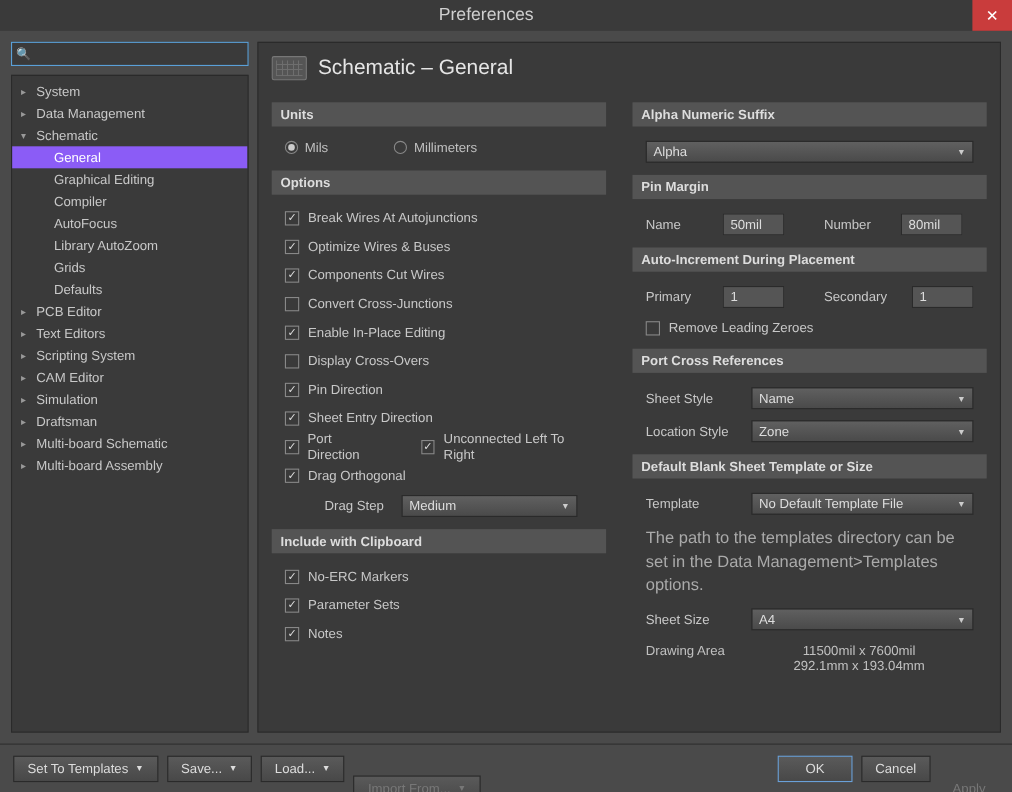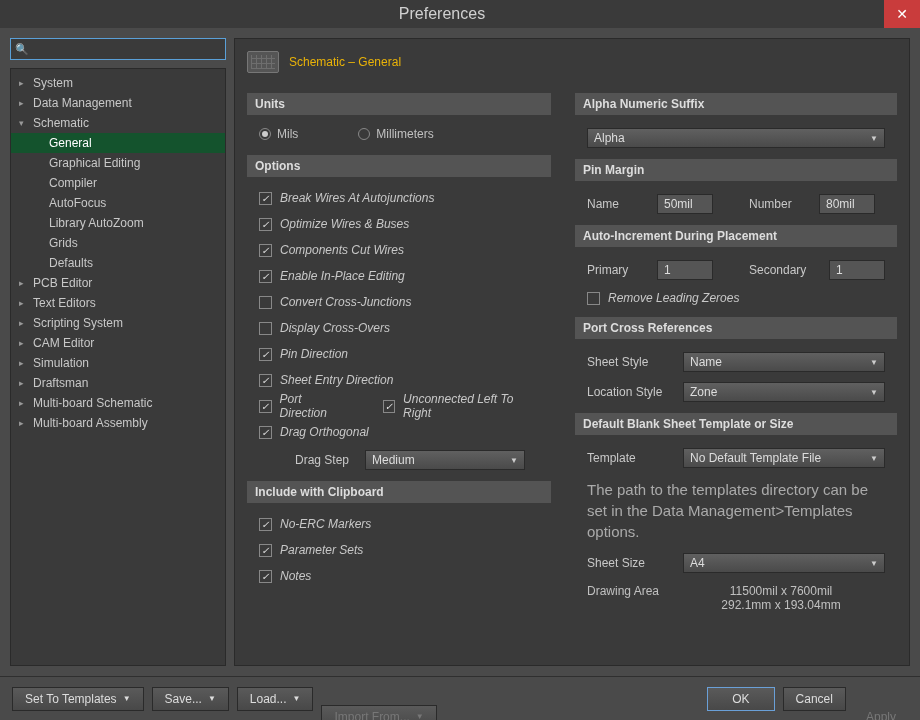--- a/index.html
+++ b/index.html
@@ -8,37 +8,37 @@
 .titlebar { height: 28px; background: #3a3a3a; display: flex; align-items: center; position: relative; }
 .titlebar-title { flex: 1; text-align: center; color: #d0d0d0; font-size: 16px; }
 .close-btn { width: 36px; height: 28px; background: #c93c3c; color: #fff; display: flex; align-items: center; justify-content: center; font-size: 14px; cursor: pointer; }
 .body-area { flex: 1; display: flex; padding: 10px; gap: 8px; }
 .sidebar { width: 216px; display: flex; flex-direction: column; }
 .search-wrap { border: 1px solid #5aa0d8; background: #3a3a3a; height: 22px; display: flex; align-items: center; padding: 0 4px; margin-bottom: 8px; }
 .search-wrap .mag { color: #aaa; font-size: 11px; margin-right: 4px; }
 .search-input { flex: 1; background: transparent; border: none; outline: none; color: #ddd; font-size: 12px; }
 .tree { flex: 1; background: #3a3a3a; border: 1px solid #2a2a2a; padding: 4px 0; overflow-y: auto; }
 .tree-item { height: 20px; display: flex; align-items: center; padding-left: 8px; cursor: pointer; color: #c8c8c8; }
-.tree-item.selected { background: #14532d; color: #fff; }
+.tree-item.selected { background: #8b5cf6; color: #fff; }
 .tree-caret { width: 12px; color: #999; font-size: 9px; }
 .tree-label { padding-left: 2px; }
 .tree-child { padding-left: 36px; }
 .main-panel { flex: 1; background: #3a3a3a; border: 1px solid #2a2a2a; display: flex; flex-direction: column; padding: 12px; overflow-y: auto; }
 .panel-header { display: flex; align-items: center; gap: 10px; margin-bottom: 16px; }
 .panel-icon { width: 32px; height: 22px; background: #555; border: 1px solid #777; border-radius: 2px; position: relative; }
 .panel-icon::before { content: ""; position: absolute; left: 3px; top: 3px; right: 3px; bottom: 3px; background: repeating-linear-gradient(90deg,#888 0 1px,transparent 1px 5px), repeating-linear-gradient(0deg,#888 0 1px,transparent 1px 5px); opacity: .5; }
-.panel-title { font-size: 12px; color: #eab308; }
+.panel-title { font-size: 19px; color: #e5e5e5; }
 .columns { display: flex; gap: 24px; }
 .col { flex: 1; display: flex; flex-direction: column; gap: 4px; }
 .section-header { background: #545454; height: 22px; display: flex; align-items: center; padding: 0 8px; font-weight: bold; color: #ddd; font-size: 12px; margin-top: 4px; margin-bottom: 6px; }
 .radio-row { display: flex; align-items: center; gap: 60px; padding: 2px 12px; margin-bottom: 4px; }
 .radio { display: flex; align-items: center; gap: 6px; cursor: pointer; }
 .radio-dot { width: 12px; height: 12px; border-radius: 50%; border: 1px solid #888; background: #3a3a3a; display: flex; align-items: center; justify-content: center; }
 .radio-dot.checked::after { content: ""; width: 6px; height: 6px; border-radius: 50%; background: #ccc; }
-.check-row { display: flex; align-items: center; gap: 8px; padding: 2px 12px; height: 22px; font-style: italic; }
+.check-row { display: flex; align-items: center; gap: 8px; padding: 2px 12px; height: 22px; }
 .checkbox { width: 13px; height: 13px; border: 1px solid #888; background: #3a3a3a; display: flex; align-items: center; justify-content: center; cursor: pointer; font-size: 10px; color: #ddd; }
 .checkbox.checked::after { content: "✓"; }
 .check-label { color: #c8c8c8; }
 .inline-row { display: flex; align-items: center; gap: 10px; padding: 2px 12px; height: 26px; }
 .inline-row .lbl { min-width: 60px; color: #c8c8c8; }
 .inline-row .lbl-wide { min-width: 86px; color: #c8c8c8; }
 .text-input { background: #555; border: 1px solid #2a2a2a; height: 20px; color: #ddd; padding: 0 6px; font-size: 12px; width: 56px; }
 .dropdown { background: linear-gradient(#606060,#4a4a4a); border: 1px solid #2a2a2a; height: 20px; color: #ddd; padding: 0 6px; font-size: 12px; display: flex; align-items: center; justify-content: space-between; cursor: pointer; min-width: 110px; }
 .dropdown .dd-arrow { font-size: 8px; color: #ccc; }
 .dd-wide { width: 160px; }
@@ -168,26 +168,26 @@
             </div>
           <div class="check-row">
               <div class="checkbox checked"></div>
               <span class="check-label"><span>Optimize Wires &amp; Buses</span></span>
             </div>
           <div class="check-row">
               <div class="checkbox checked"></div>
               <span class="check-label">Components Cut Wires</span>
             </div>
           <div class="check-row">
-              <div class="checkbox checked"></div>
-              <span class="check-label">Enable In-Place Editing</span>
-            </div>
-          <div class="check-row">
               <div class="checkbox"></div>
               <span class="check-label">Convert Cross-Junctions</span>
+            </div>
+          <div class="check-row">
+              <div class="checkbox checked"></div>
+              <span class="check-label">Enable In-Place Editing</span>
             </div>
           <div class="check-row">
               <div class="checkbox"></div>
               <span class="check-label">Display Cross-Overs</span>
             </div>
           <div class="check-row">
               <div class="checkbox checked"></div>
               <span class="check-label">Pin Direction</span>
             </div>
           <div class="check-row">

